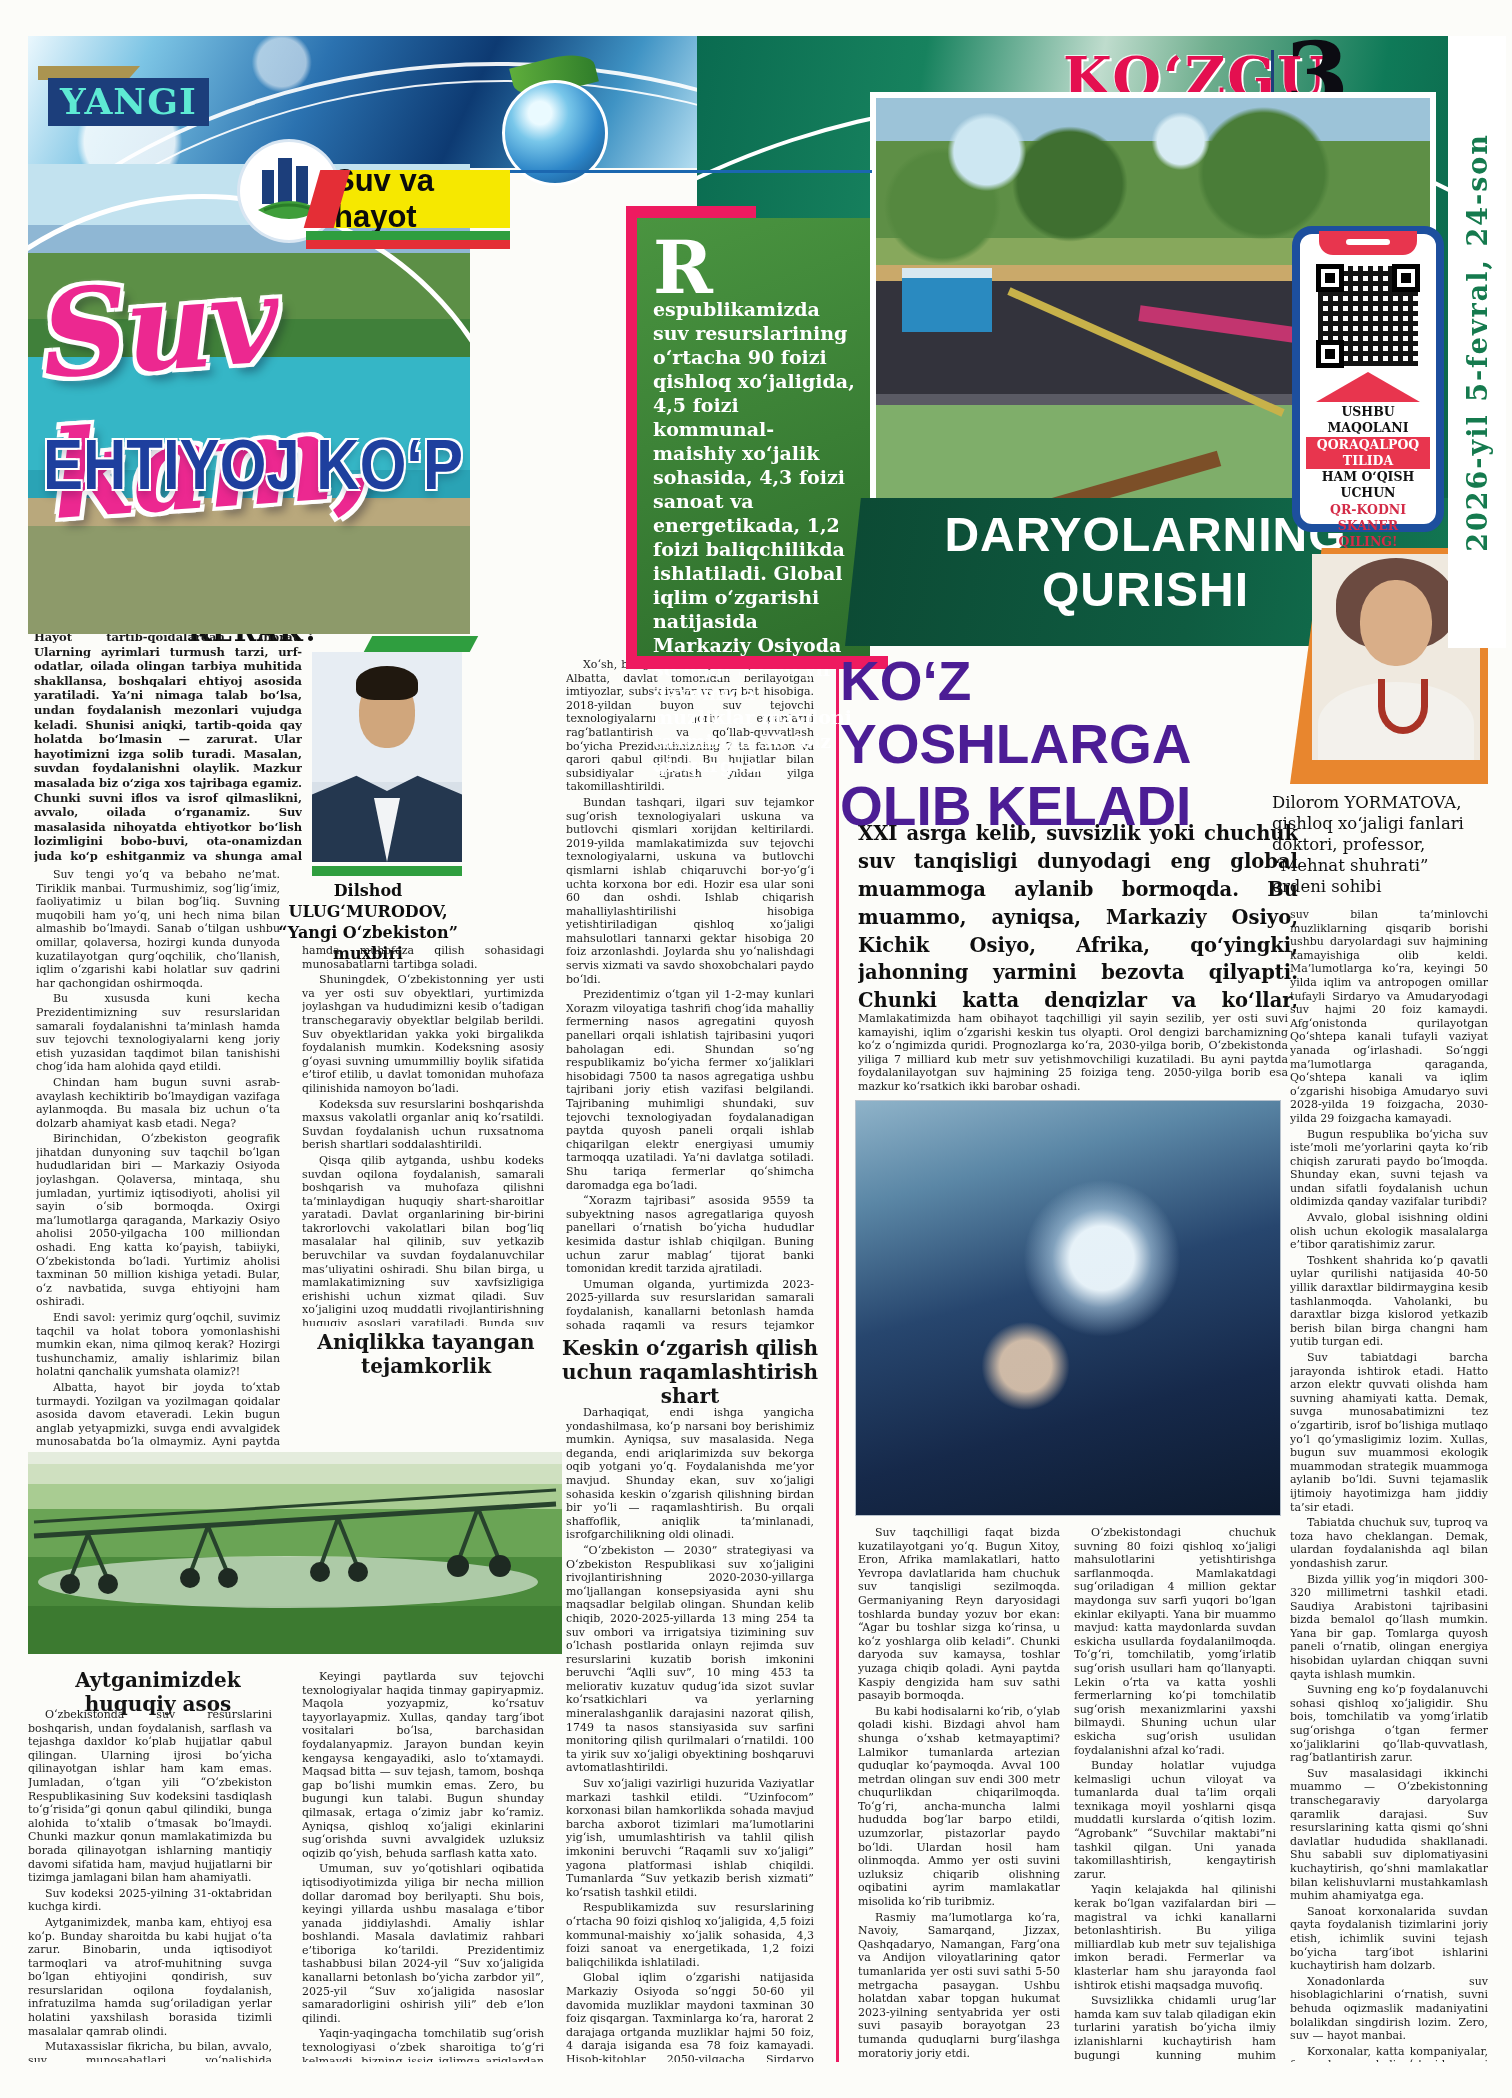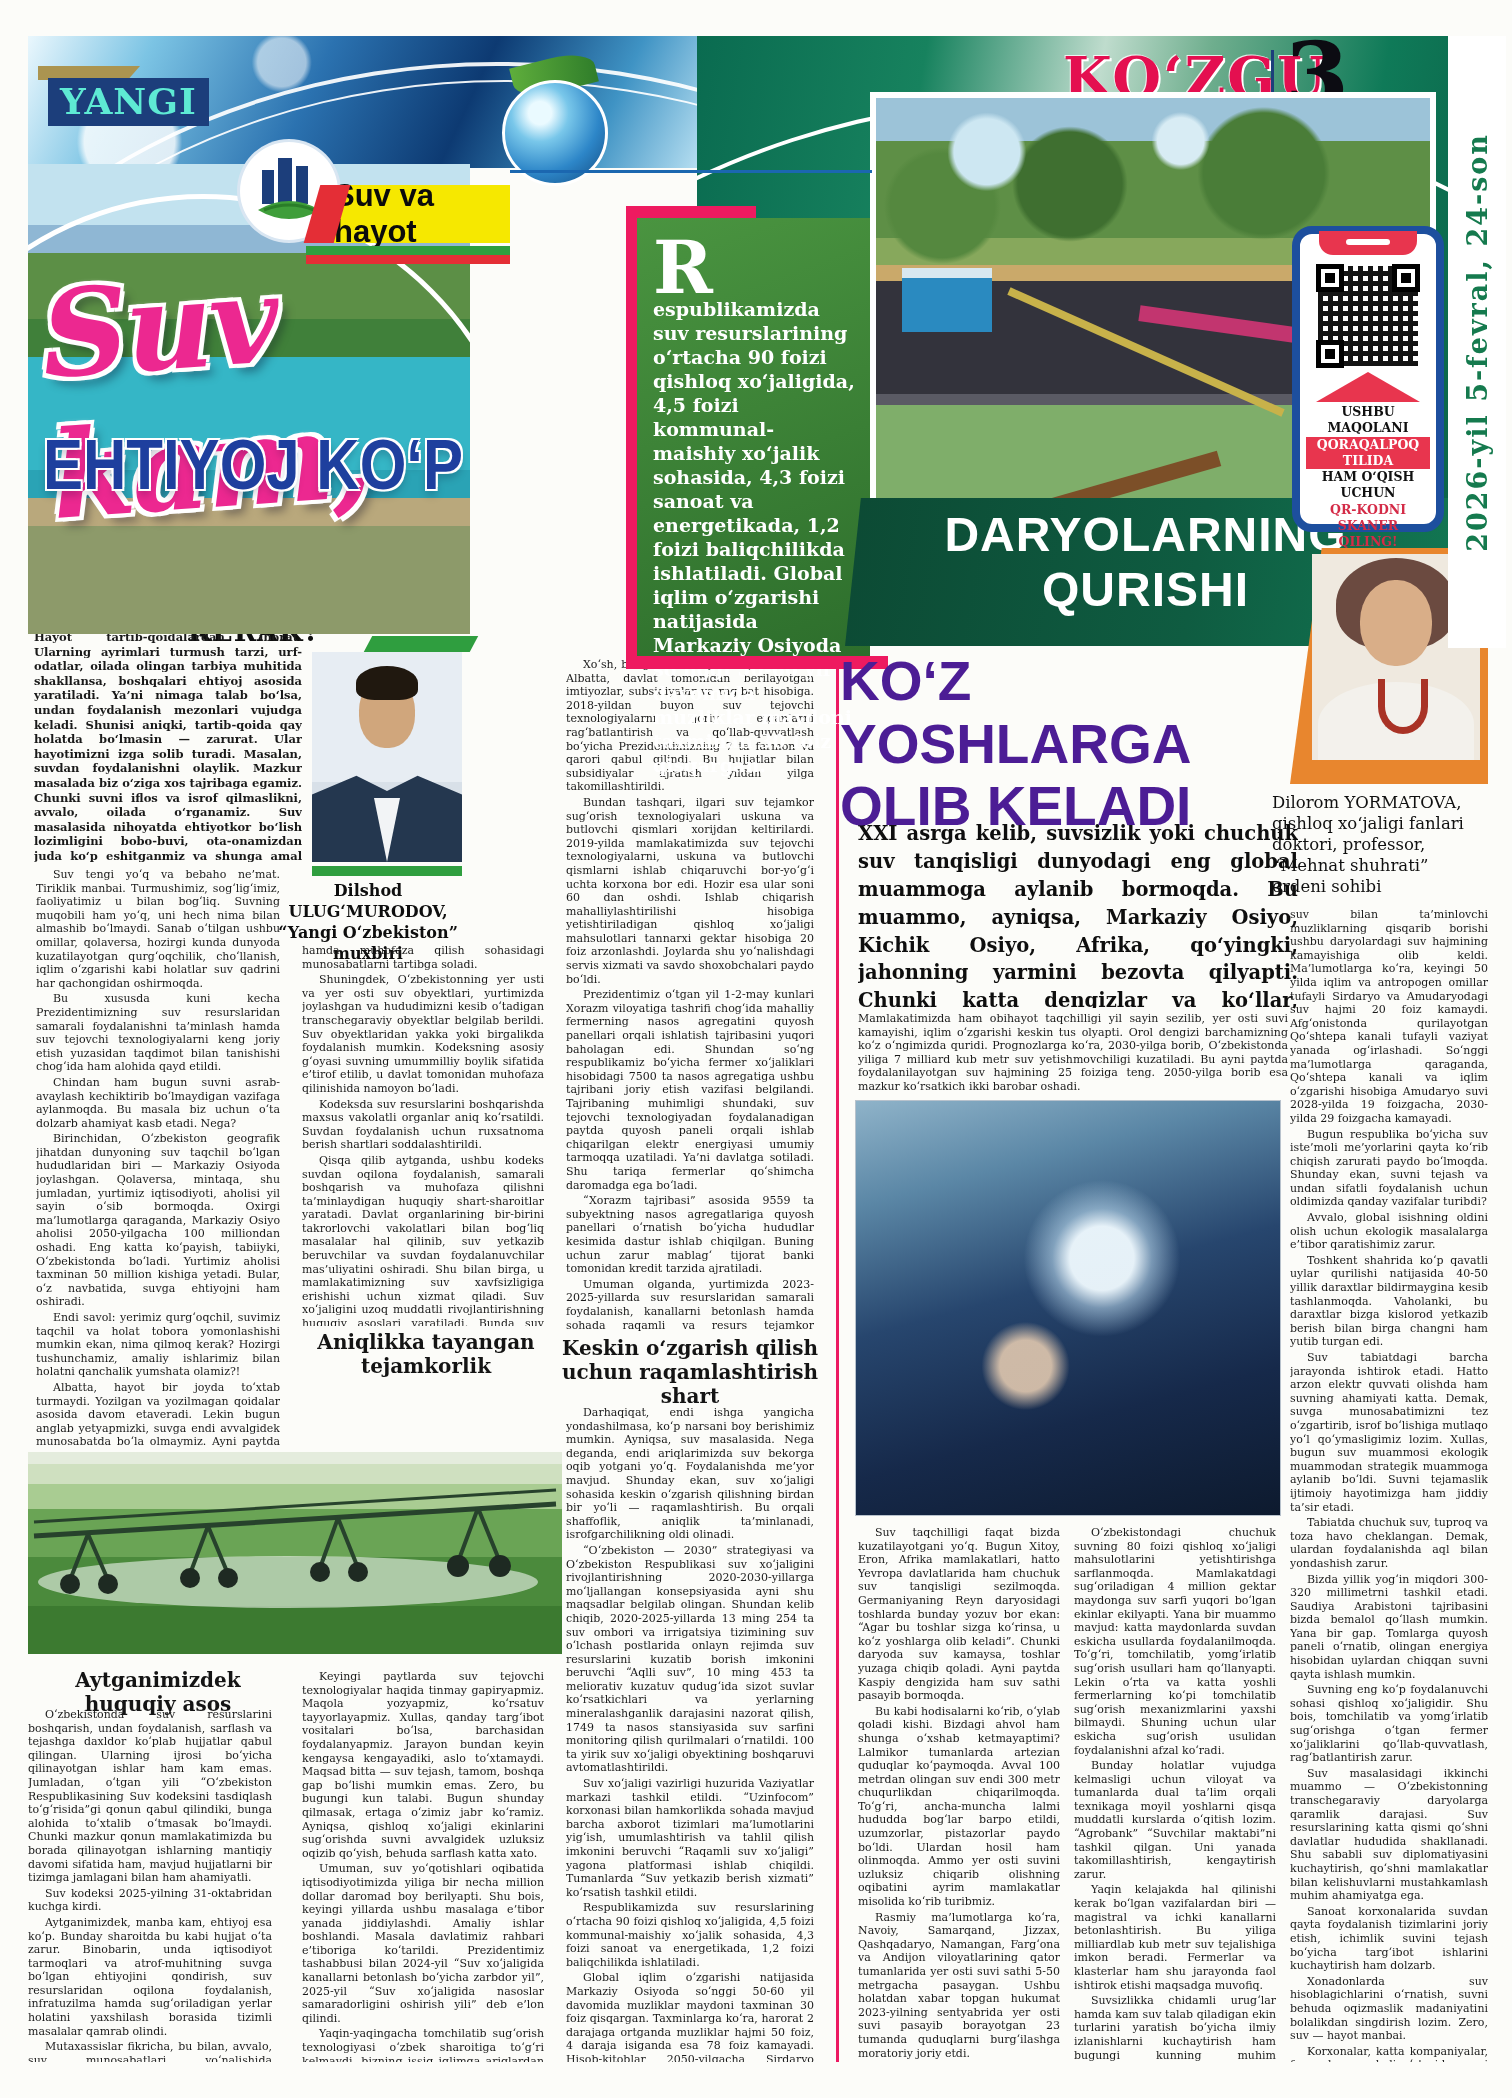--- a/index.html
+++ b/index.html
@@ -94,21 +94,21 @@
   #lead{left:858px;top:820px;width:440px;height:188px;overflow:hidden;font-weight:bold;font-size:19.5px;line-height:1.43;text-align:justify;color:#0e0e0e;}
 
   
   #lake{left:28px;top:164px;width:442px;height:470px;overflow:hidden;z-index:1;
     background:linear-gradient(#c2e2ef 0 13%,#8fb7d4 13% 19%,#5c8f46 19% 33%,#40803a 33% 41%,
                #35b6c6 41% 65%,#2aa3b5 65% 71%,#b9a87c 71% 77%,#8d9a6a 77% 100%);}
   #lake .ring{position:absolute;left:-150px;top:30px;width:640px;height:640px;border:5px solid #fff;border-radius:50%;}
   #logo{left:240px;top:142px;width:98px;height:98px;border-radius:50%;background:#fff;z-index:5;
         box-shadow:0 0 0 3px #d9e6f2;}
   #logo svg{display:block;margin:10px auto 0;}
-  #badge{left:334px;top:185px;width:176px;height:58px;background:#f6e800;z-index:5;display:flex;align-items:center;justify-content:center;
+  #badge{left:334px;top:170px;width:176px;height:58px;background:#f6e800;z-index:5;display:flex;align-items:center;justify-content:center;
          font-family:"Liberation Sans",sans-serif;font-weight:bold;font-size:31px;color:#0b0b0b;}
   #badge:before{content:"";position:absolute;left:-22px;top:0;width:30px;height:58px;background:#e42e36;transform:skewX(-16deg);}
   #badge:after{content:"";position:absolute;left:-28px;bottom:-12px;width:204px;height:9px;background:#2f9e3f;box-shadow:0 9px 0 #e42e36;}
   #script-head{left:46px;top:244px;width:580px;z-index:4;font-style:italic;font-weight:bold;font-size:120px;color:#ec2890;
     transform:rotate(-4deg);letter-spacing:-3px;
     text-shadow:4px 4px 0 #fff,-4px -4px 0 #fff,4px -4px 0 #fff,-4px 4px 0 #fff,0 0 6px #fff,7px 9px 10px rgba(0,0,30,.35);}
   #block-head{left:26px;top:424px;width:454px;z-index:4;text-align:center;font-family:"Liberation Sans",sans-serif;
     font-weight:bold;font-size:60px;color:#1e3f9e;transform:scale(1,1.18);transform-origin:top center;letter-spacing:0;
     text-shadow:-2px -2px 0 #fff,2px -2px 0 #fff,-2px 2px 0 #fff,2px 2px 0 #fff,0 5px 8px rgba(0,0,40,.25);}
   #subhead{left:26px;top:542px;width:456px;text-align:center;font-weight:bold;font-size:27px;line-height:1.33;color:#0d0d0d;letter-spacing:1px;}

